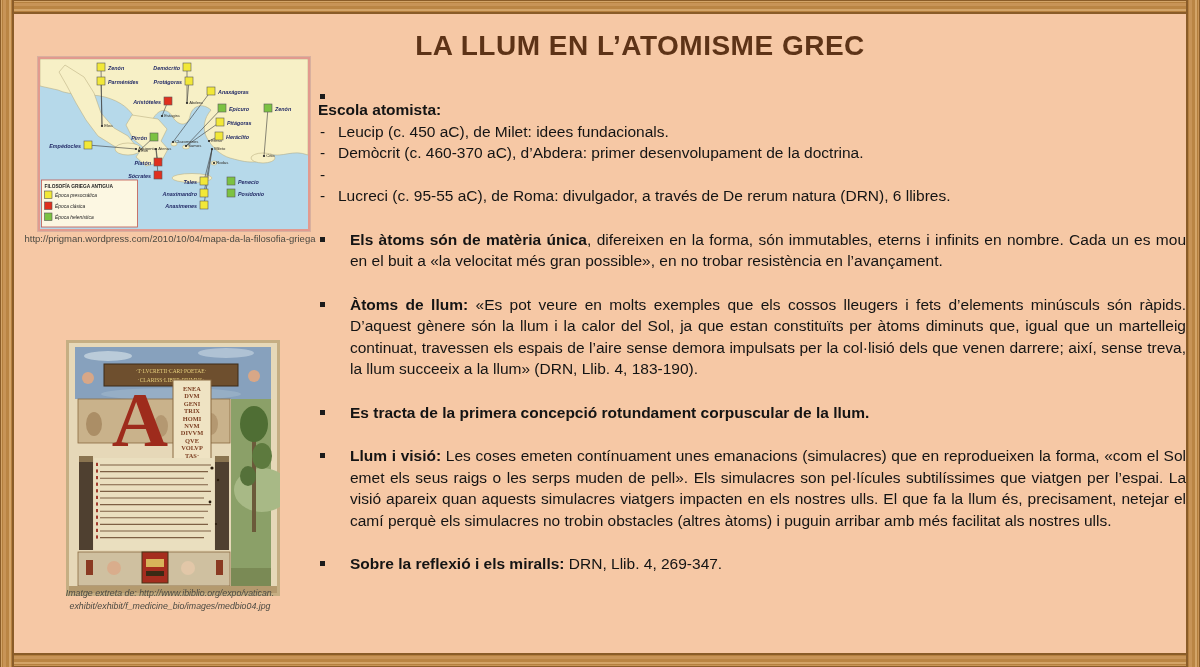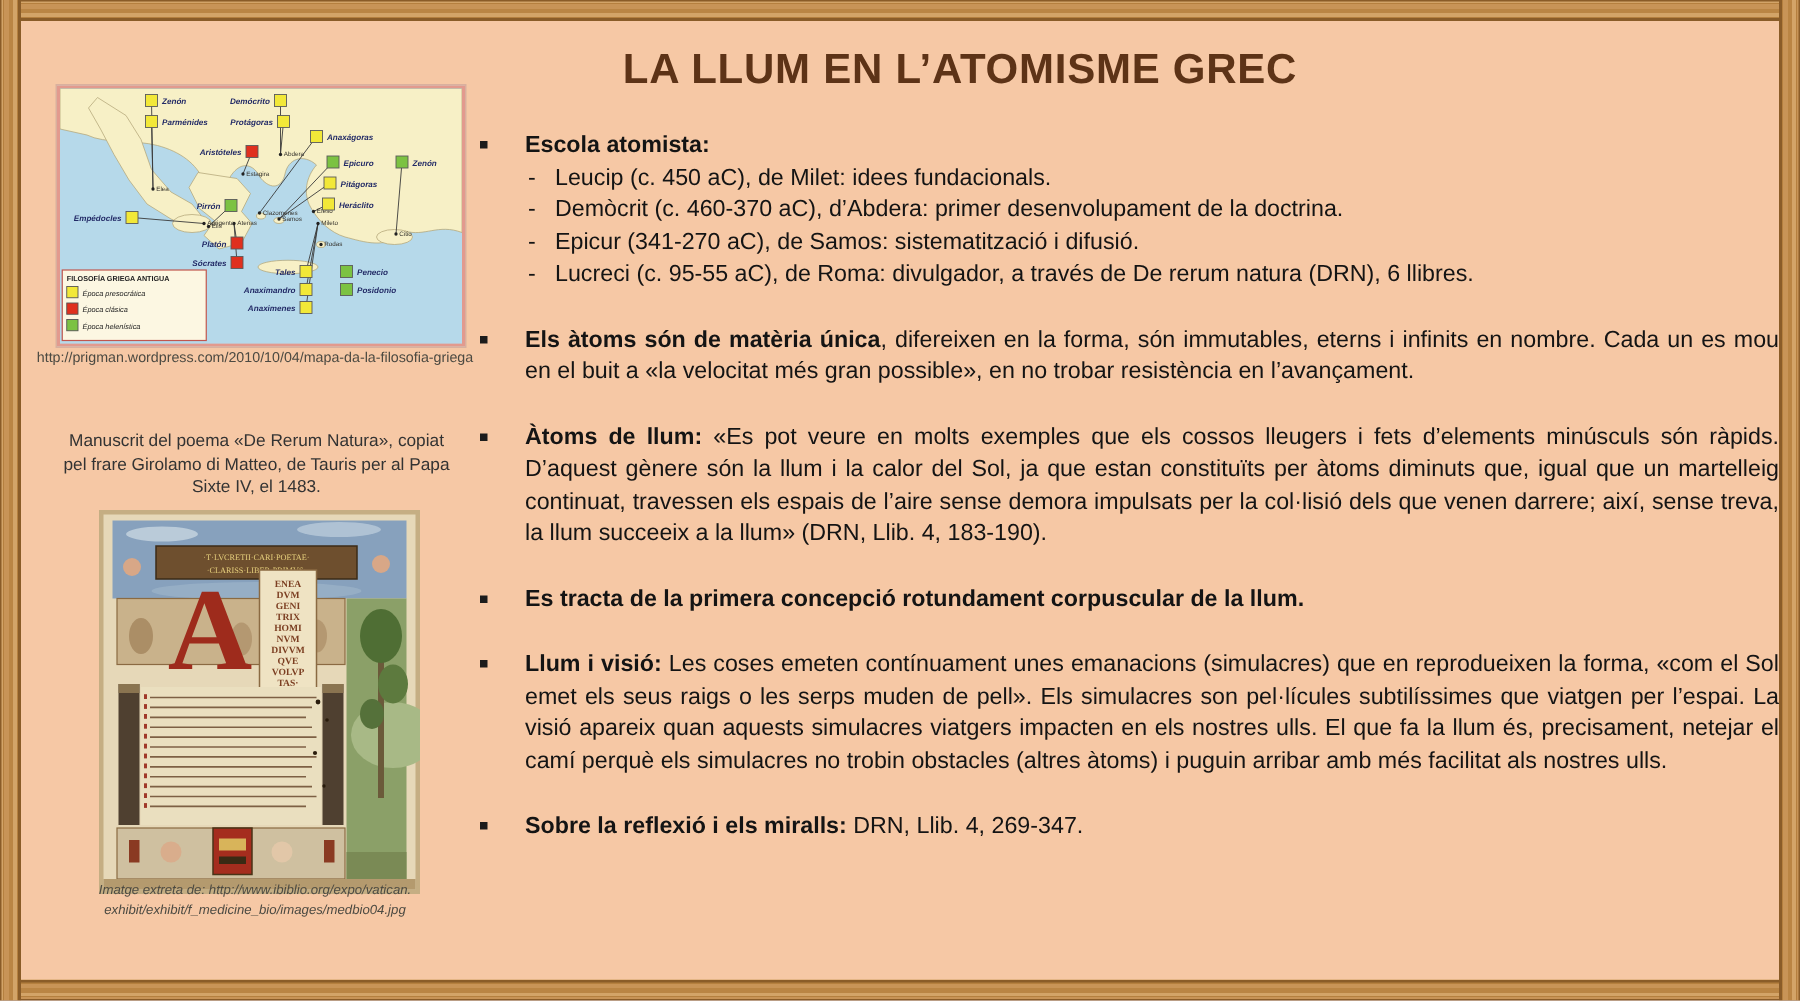--- a/index.html
+++ b/index.html
@@ -30,21 +30,21 @@
 
   .ms-caption{position:absolute;left:42px;top:287px;width:258px;text-align:center;
        font-size:11.5px;color:#333;line-height:1.35;}
   .manuscript{position:absolute;left:66px;top:340px;width:214px;height:256px;display:block;}
   .credit{position:absolute;left:28px;top:587px;width:284px;text-align:center;
        font-style:italic;font-size:8.8px;color:#4c4a42;line-height:1.5;}
 
   .content{position:absolute;left:318px;top:86px;width:868px;font-size:15.5px;
        line-height:21.5px;color:#141414;text-align:justify;}
   .bullet{display:flex;margin-bottom:22px;}
-  .bullet.gap-lg{}
+  .bullet.gap-lg{flex-direction:column;}
   .bmark{flex:none;width:5px;height:5px;background:#1c1c1c;margin:8px 25px 0 2px;}
   .btext{flex:1;}
   .subitem{display:flex;}
   .dash{flex:none;width:18px;padding-left:2px;}
   .b{font-weight:bold;}
   .i{}
   text{font-family:"Liberation Sans",sans-serif;}
   .serif{font-family:"Liberation Serif",serif;}
 </style>
 </head>
@@ -161,21 +161,20 @@
         <rect x="4.5" y="132" width="7.5" height="7.5" fill="#f2e838" stroke="#555" stroke-width="0.6"></rect>
         <text x="15" y="138" font-size="4.9" font-style="italic" fill="#222">Época presocrática</text>
         <rect x="4.5" y="143" width="7.5" height="7.5" fill="#e0301e" stroke="#555" stroke-width="0.6"></rect>
         <text x="15" y="149" font-size="4.9" font-style="italic" fill="#222">Época clásica</text>
         <rect x="4.5" y="154" width="7.5" height="7.5" fill="#7cc242" stroke="#555" stroke-width="0.6"></rect>
         <text x="15" y="160" font-size="4.9" font-style="italic" fill="#222">Época helenística</text>
       </g>
   </svg>
   <div class="map-caption">http://prigman.wordpress.com/2010/10/04/mapa-da-la-filosofia-griega</div>
 
-  <div class="ms-caption" id="ms-caption"><span>Manuscrit del poema «</span><span class="i">De Rerum Natura</span><span>», copiat pel frare Girolamo di Matteo, de Tauris per al Papa Sixte IV, el 1483.</span></div>
 
   <svg class="manuscript" viewBox="0 0 214 256">
     <rect x="0" y="0" width="214" height="256" fill="#c5ae83"></rect>
     <rect x="3" y="3" width="208" height="250" fill="#e6d8b8"></rect>
 
     <g>
       <rect x="9" y="7" width="196" height="52" fill="#87a1bd"></rect>
       <ellipse cx="42" cy="16" rx="24" ry="5" fill="#c3d2de" opacity="0.85"></ellipse>
       <ellipse cx="160" cy="13" rx="28" ry="5" fill="#b6c8d8" opacity="0.85"></ellipse>
       <ellipse cx="105" cy="54" rx="70" ry="6" fill="#9db4c9" opacity="0.7"></ellipse>
@@ -288,21 +287,20 @@
       <div class="bullet gap-lg">
         <span class="bmark"></span>
         <div class="btext"><span class="b">Escola atomista:</span><div class="subitem">
             <span class="dash">-</span>
             <span><span>Leucip (c. 450 aC), de Milet: idees fundacionals.</span></span>
           </div><div class="subitem">
             <span class="dash">-</span>
             <span><span>Demòcrit (c. 460-370 aC), d’Abdera: primer desenvolupament de la doctrina.</span></span>
           </div><div class="subitem">
             <span class="dash">-</span>
-            <span><span>Epicur (341-270 aC), de Samos: sistematització i difusió.</span></span>
           </div><div class="subitem">
             <span class="dash">-</span>
             <span><span>Lucreci (c. 95-55 aC), de Roma: divulgador, a través de </span><span class="i">De rerum natura</span><span> (DRN), 6 llibres.</span></span>
           </div></div>
       </div>
       <div class="bullet">
         <span class="bmark"></span>
         <div class="btext"><span class="b">Els àtoms són de matèria única</span><span>, difereixen en la forma, són immutables, eterns i infinits en nombre. Cada un es mou en el buit a «la velocitat més gran possible», en no trobar resistència en l’avançament.</span></div>
       </div>
       <div class="bullet">

